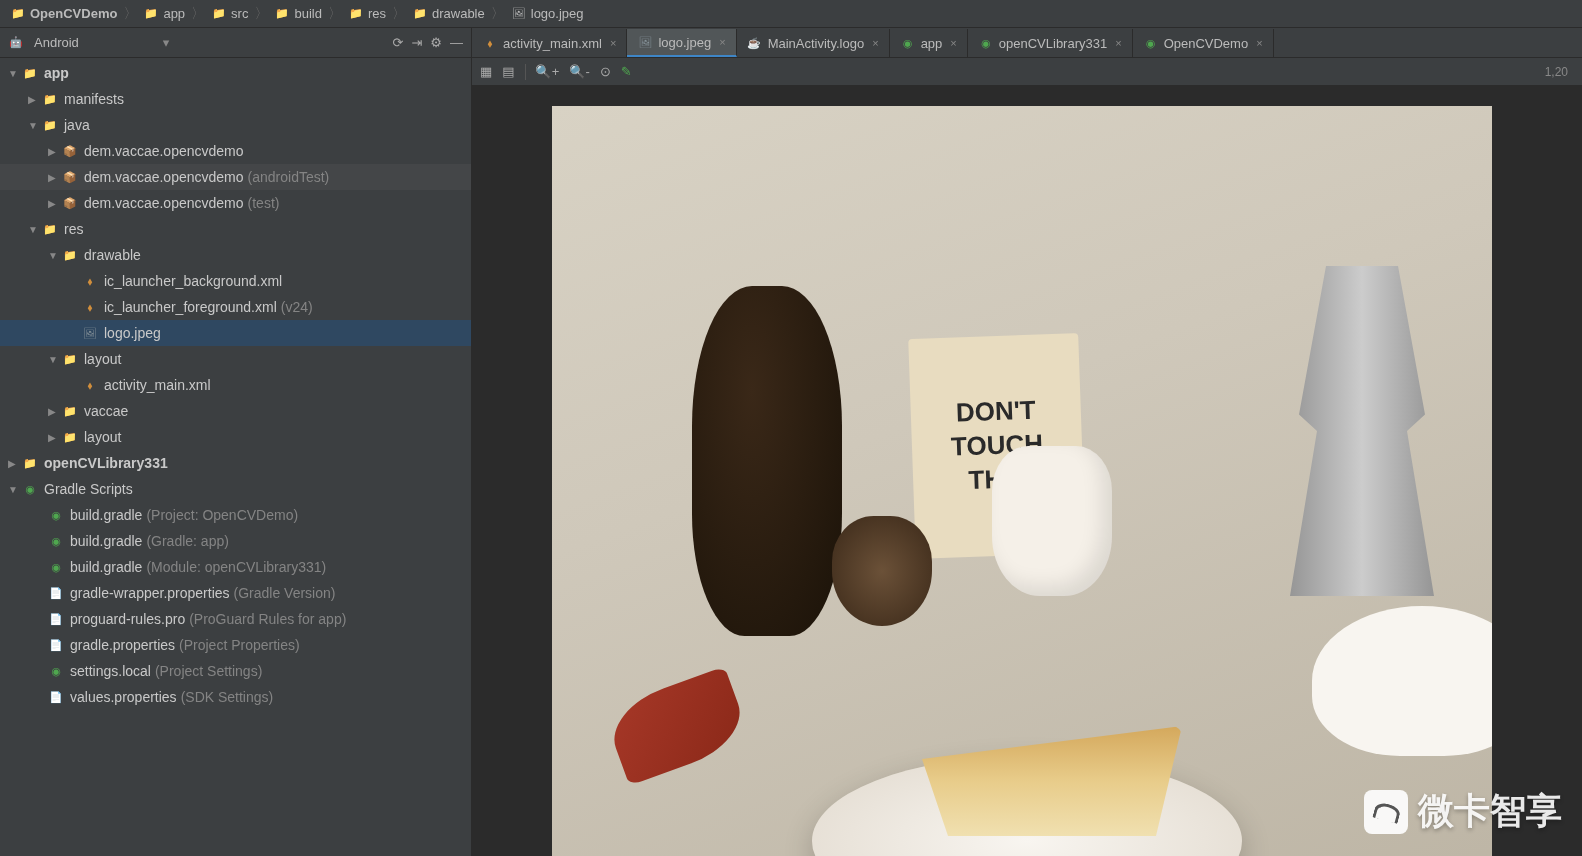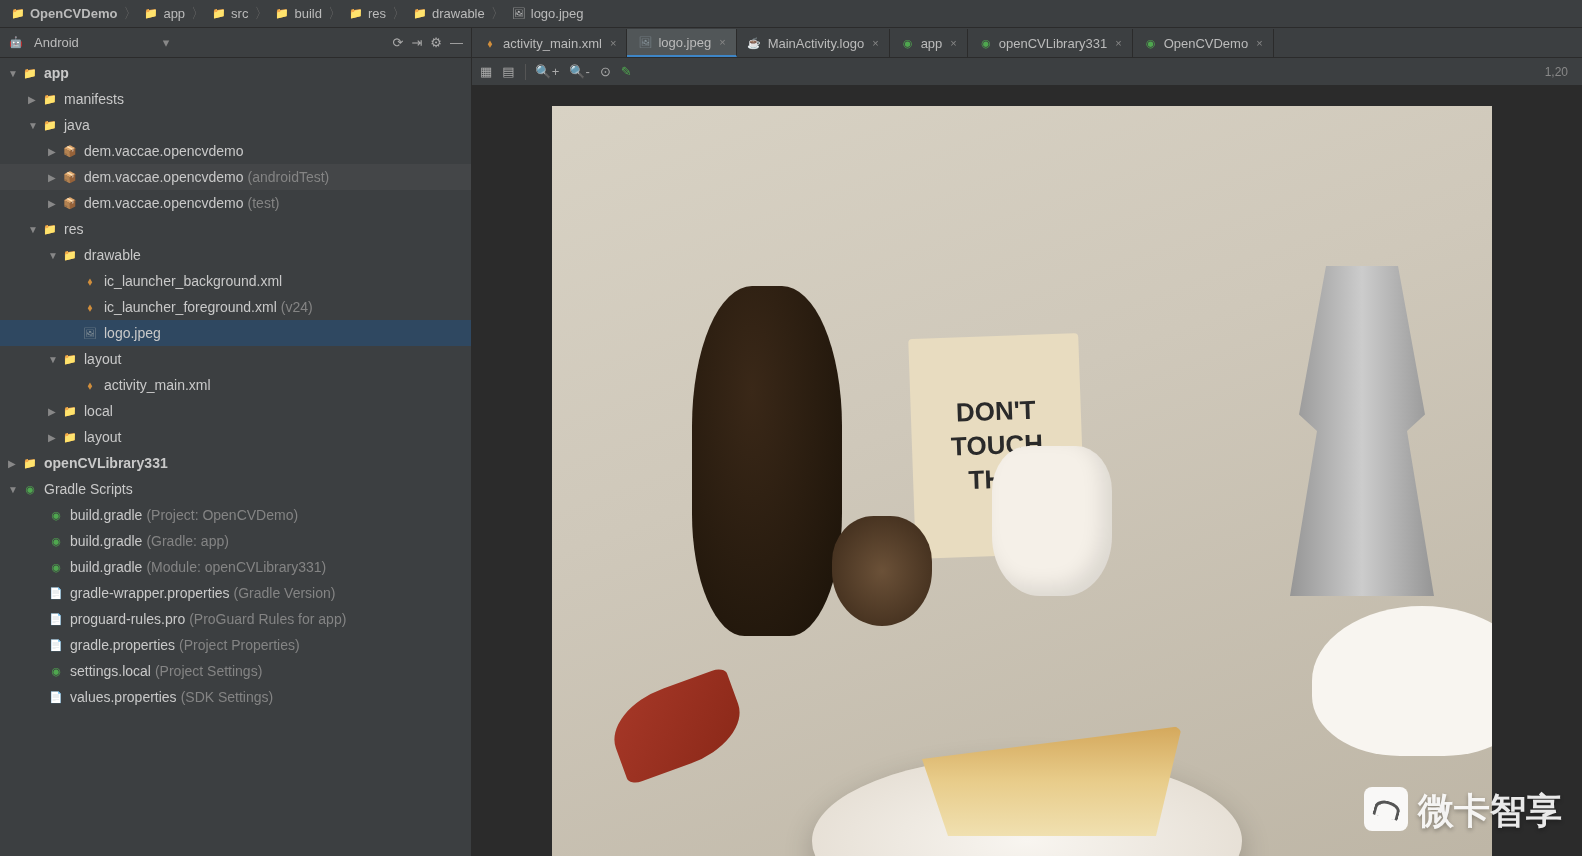--- a/index.html
+++ b/index.html
@@ -57,21 +57,21 @@
 .moka { position: absolute; right: 40px; top: 160px; width: 180px; height: 330px; background: linear-gradient(90deg, #888, #ccc, #888); clip-path: polygon(30% 0, 70% 0, 85% 45%, 75% 50%, 90% 100%, 10% 100%, 25% 50%, 15% 45%); }
 .plate { position: absolute; left: 260px; bottom: -40px; width: 430px; height: 170px; background: radial-gradient(ellipse, #f8f5f0, #e0d8cc); border-radius: 50%; box-shadow: 0 10px 30px rgba(0,0,0,0.2); }
 .pie { position: absolute; left: 370px; bottom: 50px; width: 260px; height: 110px; background: linear-gradient(180deg, #d4a85c, #e8cc8a, #f0e0b0); clip-path: polygon(0 30%, 100% 0, 90% 100%, 10% 100%); border-radius: 10px; }
 .cup { position: absolute; right: -40px; bottom: 130px; width: 220px; height: 150px; background: #f8f5f0; border-radius: 50% 50% 40% 40%; }
 .pinecone { position: absolute; left: 280px; top: 410px; width: 100px; height: 110px; background: radial-gradient(#6b5138, #3a2818); border-radius: 50% 50% 60% 60%; }
 .leaf { position: absolute; left: 60px; bottom: 120px; width: 130px; height: 80px; background: linear-gradient(135deg, #a73828, #8a2818); border-radius: 50% 10% 50% 10%; transform: rotate(-20deg); }
 .flowers { position: absolute; left: 60px; top: -40px; width: 380px; height: 240px; }
 .flowers::before, .flowers::after { content:""; position:absolute; width:180px; height:180px; background: radial-gradient(circle, rgba(200,190,140,0.7) 2%, transparent 4%) 0 0/20px 20px; border-radius:50%; }
 .flowers::after { left: 180px; top: 30px; }
 
-.watermark { position: absolute; right: 20px; bottom: 20px; color: rgba(255,255,255,0.9); font-size: 36px; font-weight: bold; display: flex; align-items: flex-start; gap: 10px; text-shadow: 0 2px 4px rgba(0,0,0,0.3); }
+.watermark { position: absolute; right: 20px; bottom: 20px; color: rgba(255,255,255,0.9); font-size: 36px; font-weight: bold; display: flex; align-items: center; gap: 10px; text-shadow: 0 2px 4px rgba(0,0,0,0.3); }
 .wm-icon { width: 44px; height: 44px; background: rgba(255,255,255,0.9); border-radius: 8px; position: relative; }
 .wm-icon::before { content:""; position:absolute; left:10px; top:14px; width:20px; height:14px; border:3px solid #555; border-radius:50% 50% 0 0; border-bottom:none; transform: rotate(15deg); }
 </style>
 </head>
 <body>
 
 <div class="breadcrumb">
   <div class="crumb">
       <span class="ico">📁</span>
       <b>OpenCVDemo</b>
@@ -185,21 +185,21 @@
           <span class="ico folder">📁</span>
           <span class="tree-label">layout</span>
         </div>
       <div class="tree-row" style="padding-left:82px">
           <span class="ico xml">⬧</span>
           <span class="tree-label">activity_main.xml</span>
         </div>
       <div class="tree-row" style="padding-left:48px">
           <span class="arrow">▶</span>
           <span class="ico folder">📁</span>
-          <span class="tree-label">local</span>
+          <span class="tree-label">vaccae</span>
         </div>
       <div class="tree-row" style="padding-left:48px">
           <span class="arrow">▶</span>
           <span class="ico folder">📁</span>
           <span class="tree-label">layout</span>
         </div>
       <div class="tree-row" style="padding-left:8px">
           <span class="arrow">▶</span>
           <span class="ico module">📁</span>
           <b class="tree-label">openCVLibrary331</b>

